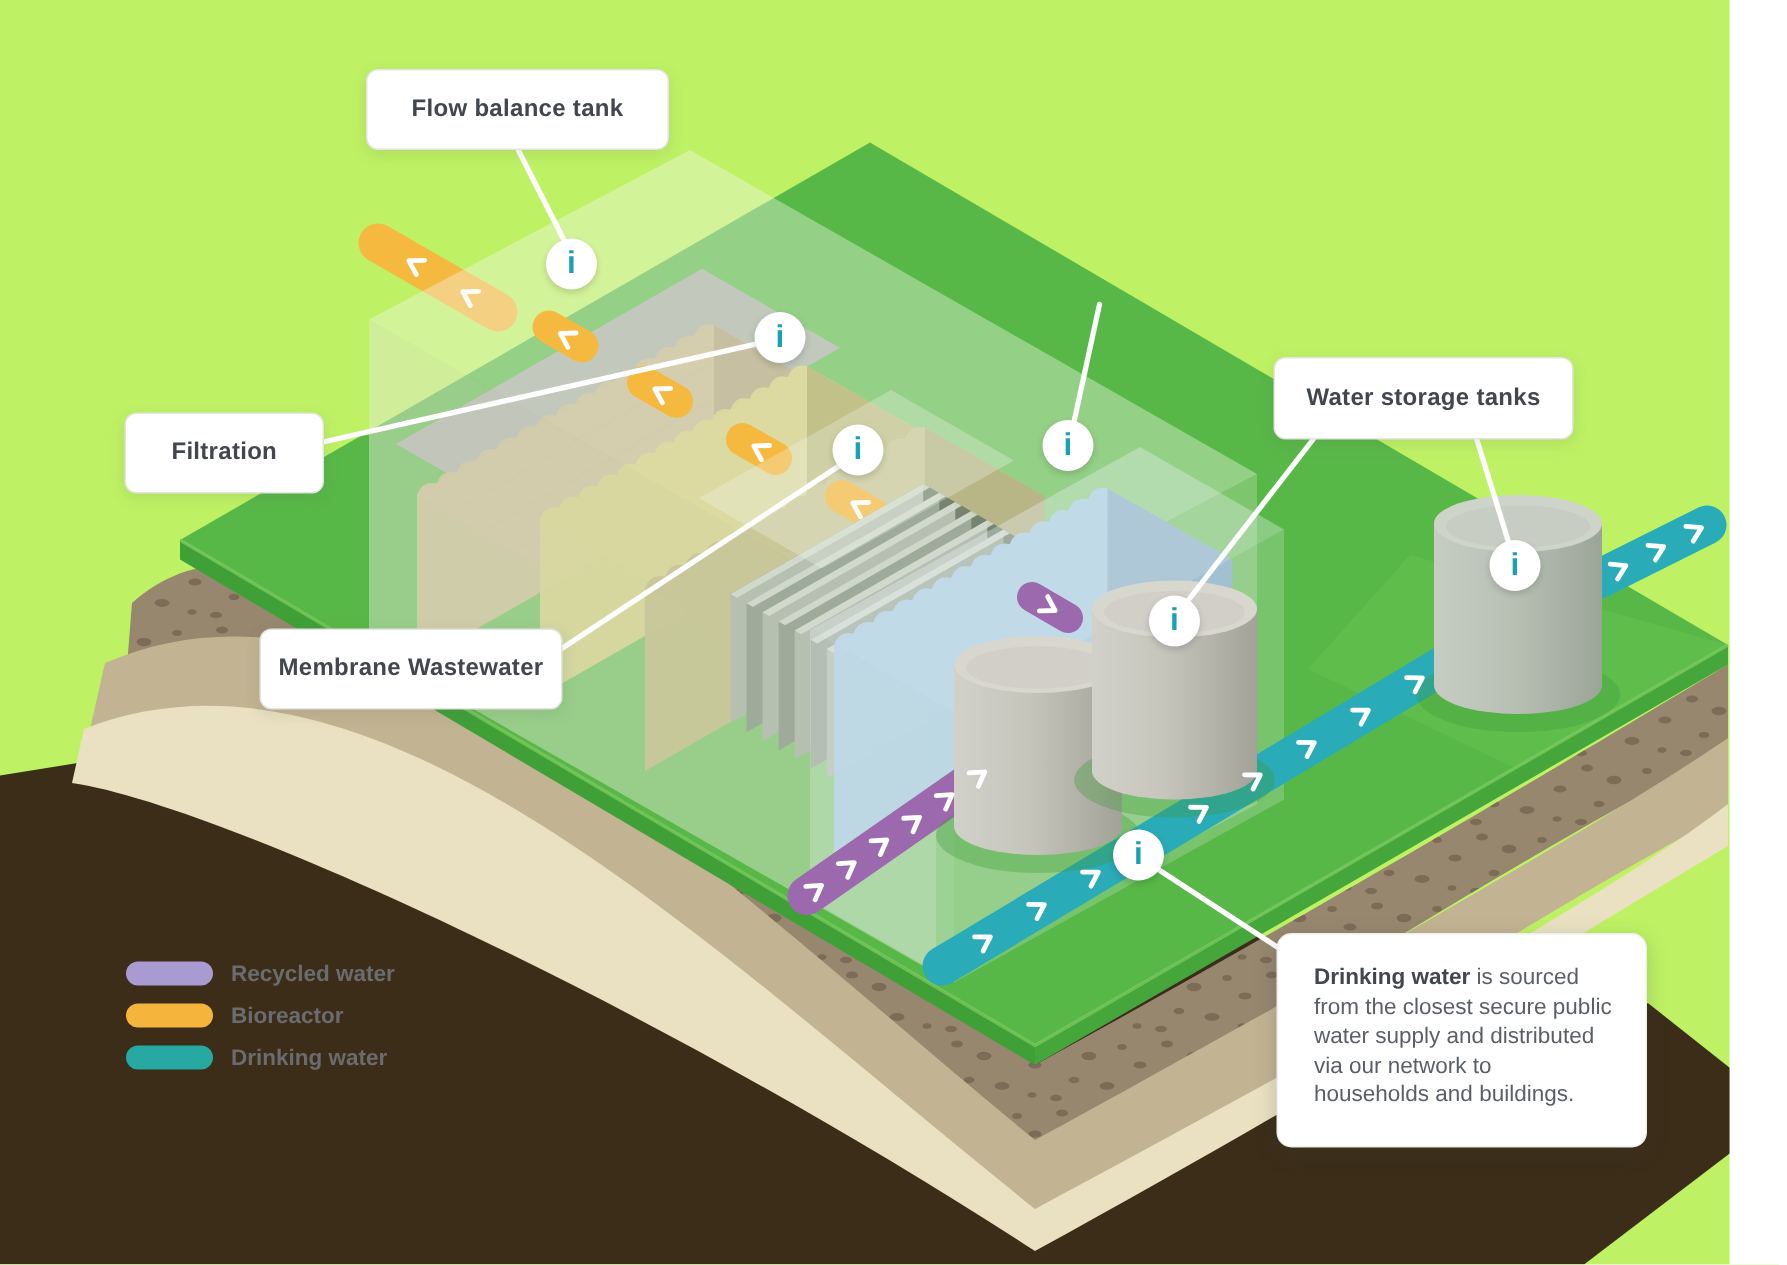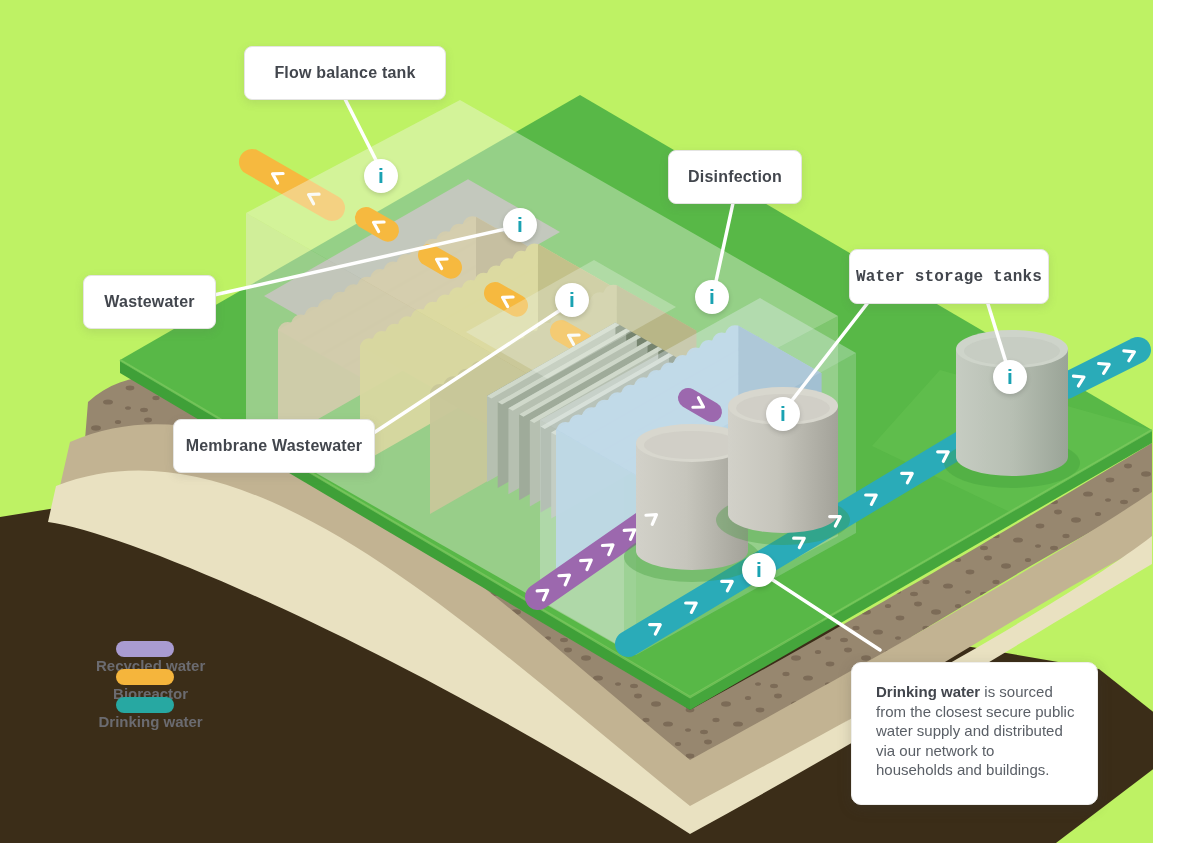--- a/index.html
+++ b/index.html
@@ -8,24 +8,24 @@
   .stage svg{position:absolute;left:0;top:0;}
   .callout{position:absolute;background:#ffffff;border:1px solid #e4e4e2;border-radius:8px;
            box-shadow:0 3px 10px rgba(90,90,90,.14);display:flex;align-items:center;justify-content:center;
            font-weight:bold;font-size:16px;color:#42464d;letter-spacing:.2px;z-index:30;}
   .info{position:absolute;width:34px;height:34px;border-radius:50%;background:#ffffff;
         box-shadow:0 2px 5px rgba(0,0,0,.16);display:flex;align-items:center;justify-content:center;
         z-index:40;cursor:pointer;}
   .info span{font-weight:bold;font-size:21px;color:#1aa2b2;line-height:1;transform:translateY(-1px);}
   .tooltip{position:absolute;width:247px;box-sizing:border-box;background:#ffffff;border-radius:10px;
            border:1px solid #eeeeec;box-shadow:0 4px 14px rgba(60,60,60,.22);padding:19px 22px 24px 24px;
-           font-size:15px;line-height:19.5px;color:#5a5f66;z-index:35;margin-top:40px;}
+           font-size:15px;line-height:19.5px;color:#5a5f66;z-index:35;}
   .tooltip b{color:#42464d;}
   .legend{position:absolute;left:84px;top:641px;z-index:20;}
-  .legend .row{display:flex;align-items:center;height:16px;margin-bottom:12px;flex-direction:column;}
+  .legend .row{display:flex;align-items:center;height:16px;margin-bottom:12px;}
   .legend .pill{width:58px;height:16px;border-radius:8px;flex:0 0 auto;}
   .legend .lab{margin-left:12px;font-size:15px;font-weight:bold;color:#6b6b70;}
 </style>
 </head>
 <body>
 
 <div class="stage">
 
   <svg id="art" width="1191" height="843" viewBox="0 0 1191 843">
     <defs>
@@ -171,26 +171,23 @@
         <line x1="880" y1="287" x2="783" y2="412" stroke="#ffffff" stroke-width="3.5" stroke-linecap="round"></line>
         <line x1="983" y1="288" x2="1009" y2="372" stroke="#ffffff" stroke-width="3.5" stroke-linecap="round"></line>
         <line x1="762" y1="573" x2="880" y2="650" stroke="#ffffff" stroke-width="3.5" stroke-linecap="round"></line>
       </g>
   </svg>
 
   <div class="callout" style="left:244px;top:46px;width:200px;height:52px;">
     <span>Flow balance tank</span>
   </div>
   <div class="callout" style="left:83px;top:275px;width:131px;height:52px;">
-    <span>Wastewater</span>
-  </div>
-  <div class="callout" style="left:668px;top:150px;width:132px;height:52px;">
-    <span>Disinfection</span>
-  </div>
-  <div class="callout" style="left:849px;top:249px;width:198px;height:53px;font-family:Liberation Mono, monospace;">
+    <span>Filtration</span>
+  </div>
+  <div class="callout" style="left:849px;top:238px;width:198px;height:53px;">
     <span>Water storage tanks</span>
   </div>
   <div class="callout" style="left:173px;top:419px;width:200px;height:52px;">
     <span>Membrane Wastewater</span>
   </div>
 
   <div class="info" style="left:364px;top:159px;">
       <span>i</span>
     </div>
   <div class="info" style="left:503px;top:208px;">

